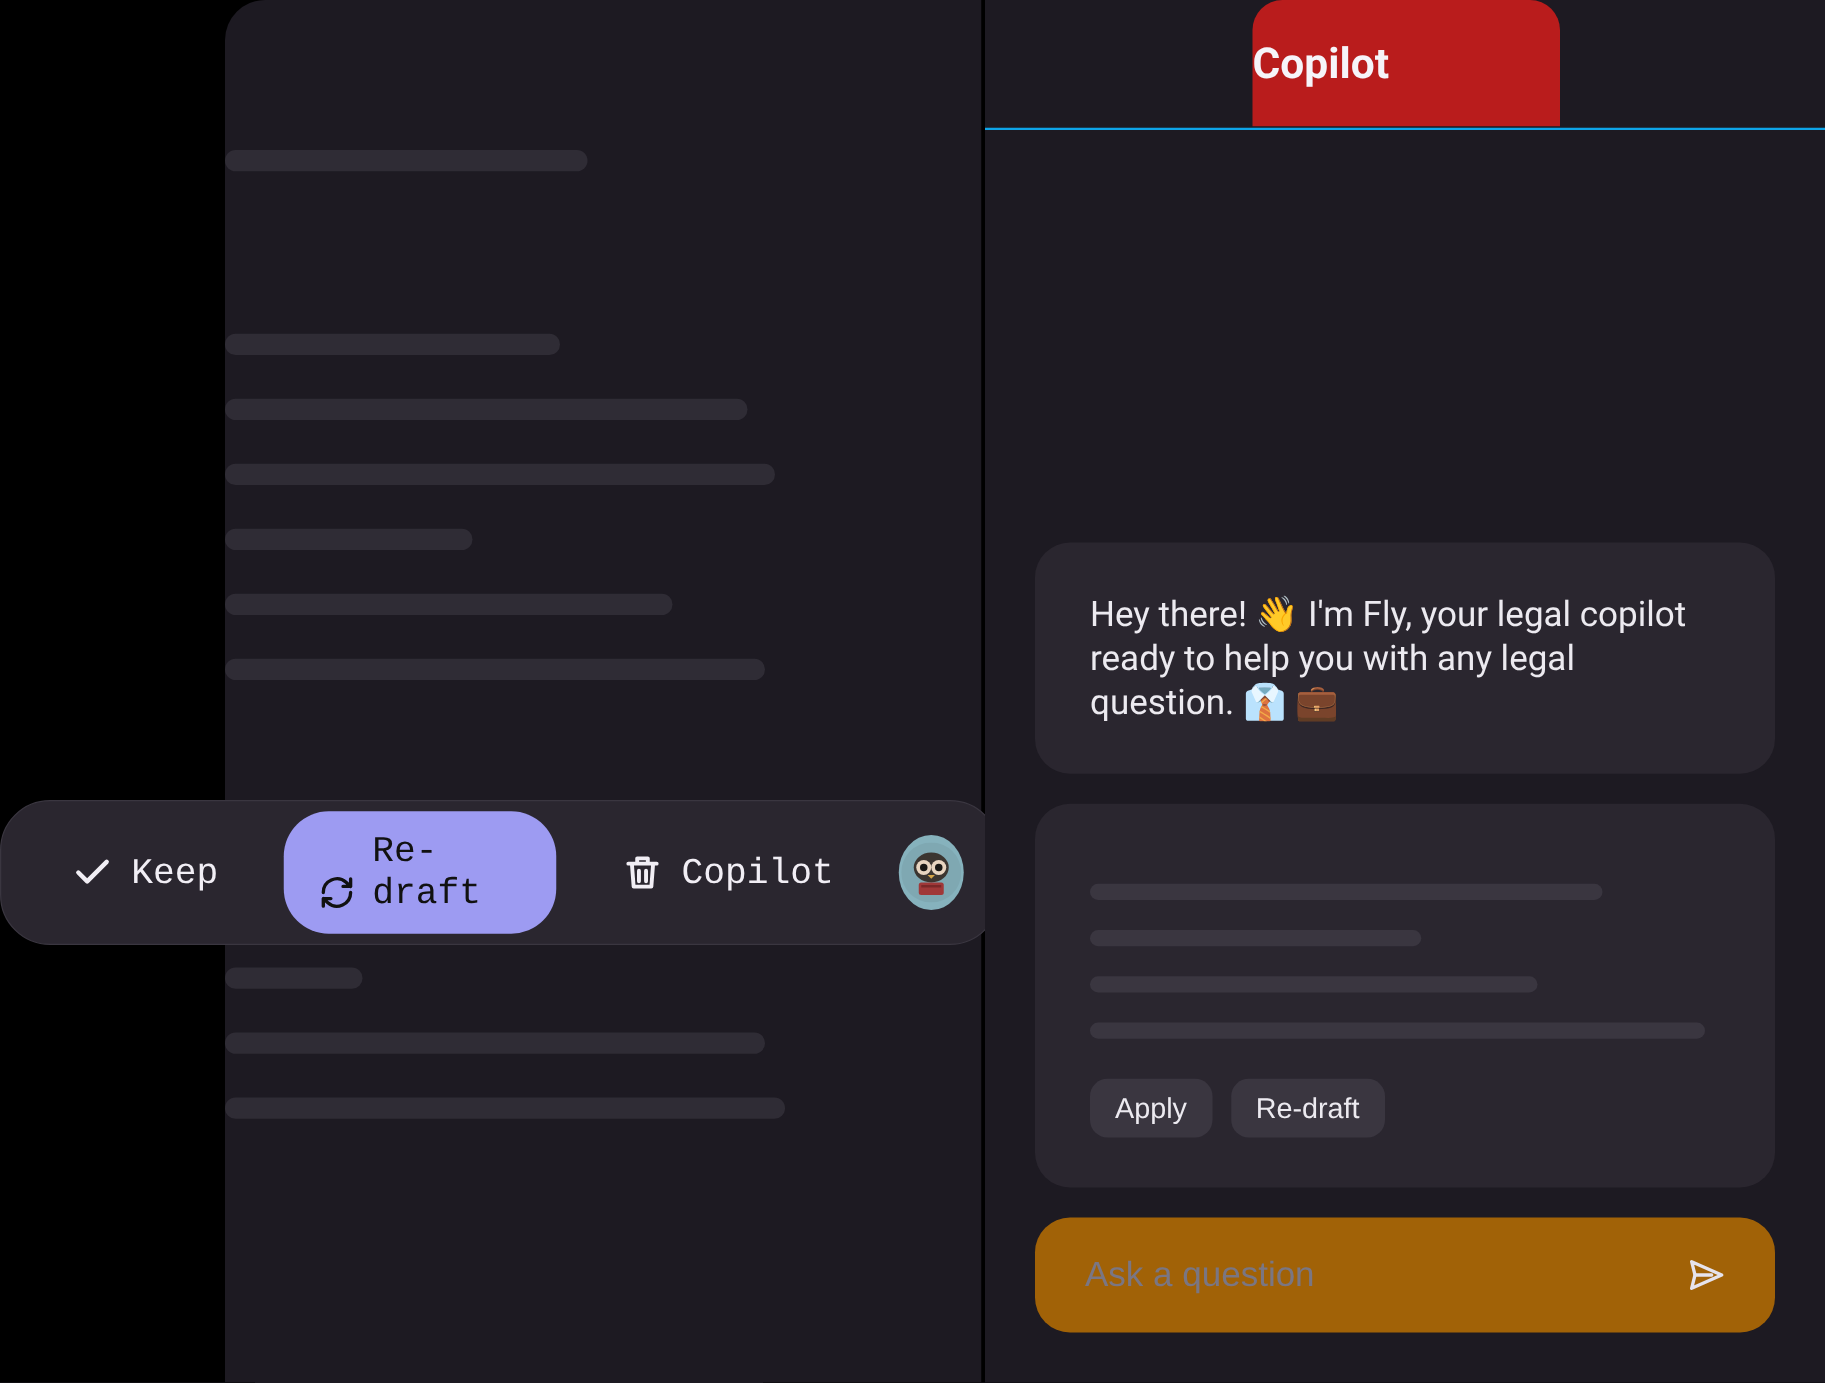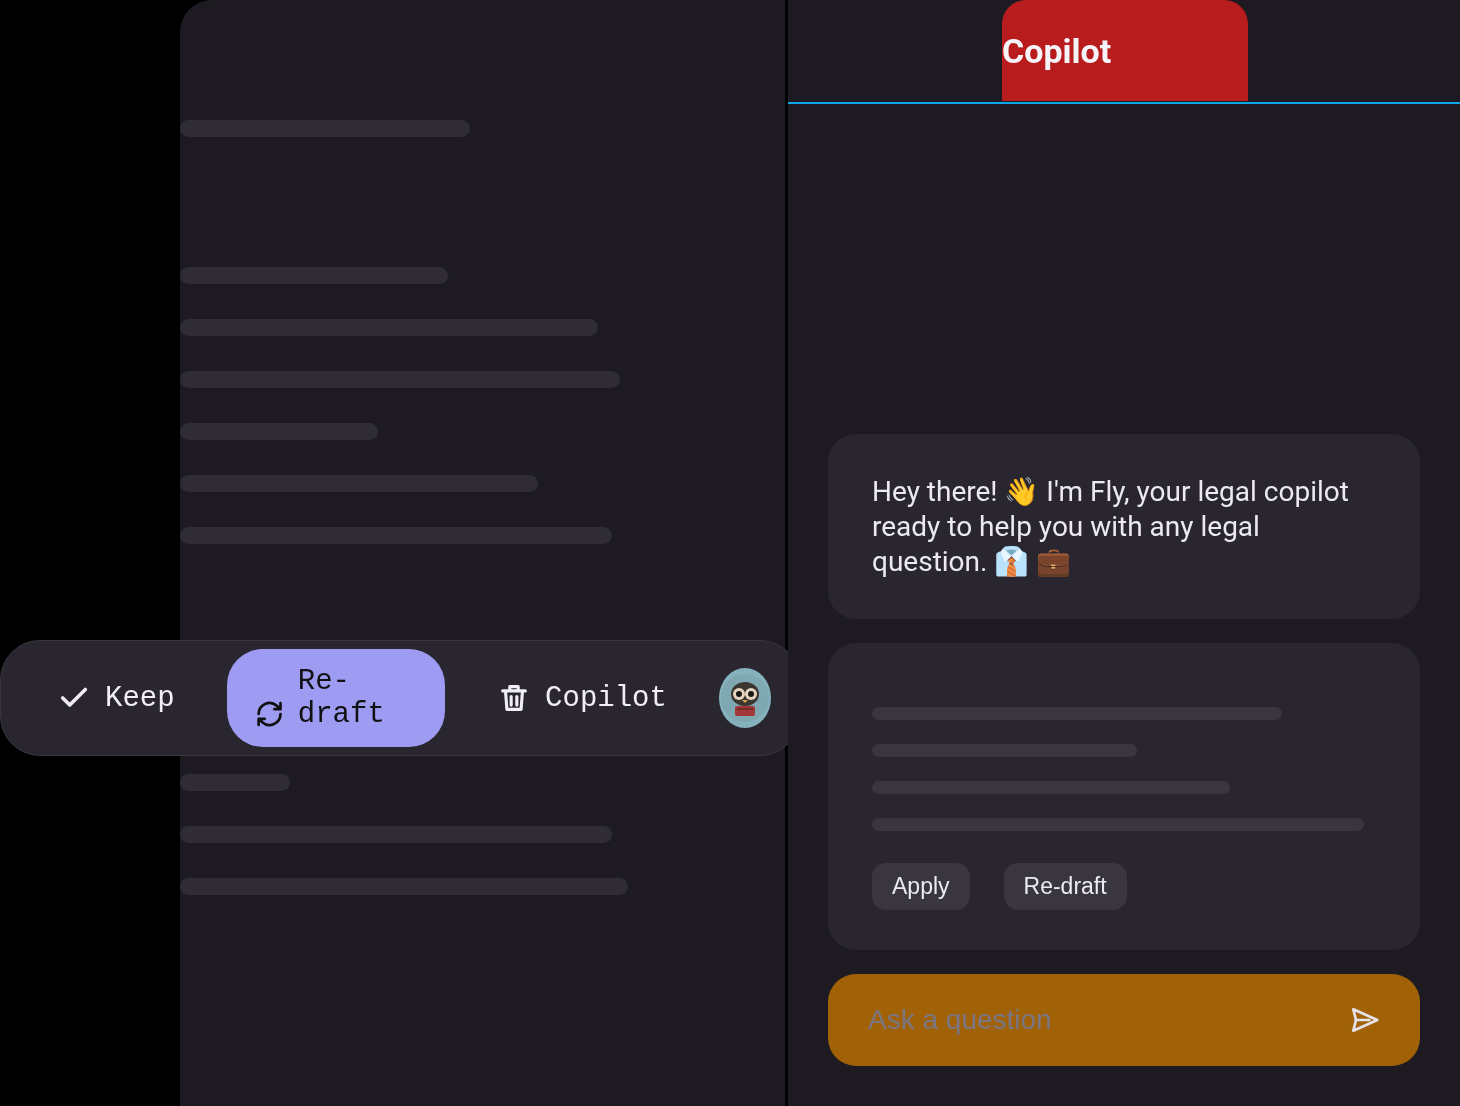--- a/index.html
+++ b/index.html
@@ -141,21 +141,21 @@
   height: 13px;
   border-radius: 7px;
   margin-top: 24px;
 }
 .ms1 { width: 410px; }
 .ms2 { width: 265px; }
 .ms3 { width: 358px; }
 .ms4 { width: 492px; margin-bottom: 8px; }
 .msg-actions {
   display: flex;
-  gap: 34px;
+  gap: 15px;
   margin-top: 32px;
 }
 .msg-action-btn {
   background: #3a3640;
   color: #eceaf0;
   font-size: 23px;
   padding: 10px 20px;
   border-radius: 14px;
   border: none;
   cursor: pointer;

